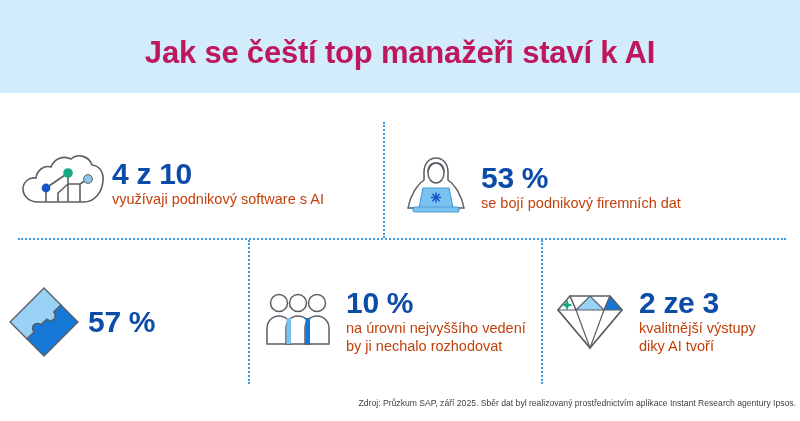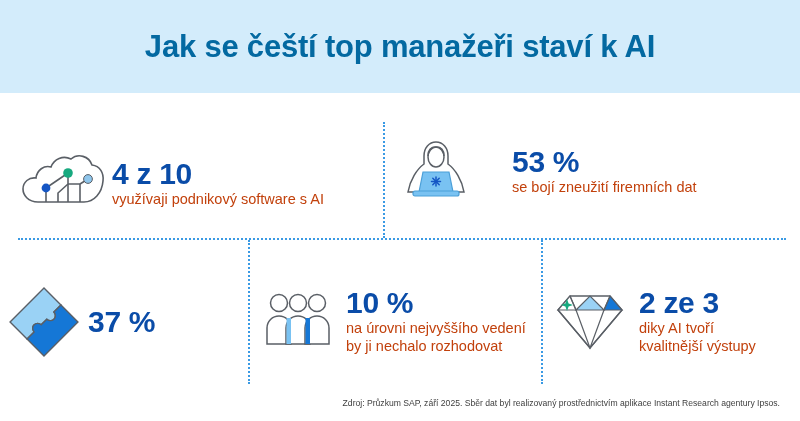--- a/index.html
+++ b/index.html
@@ -23,30 +23,30 @@
     position: absolute;
     left: 0;
     top: 0;
     width: 800px;
     height: 93px;
     background: #d3ecfb;
   }
   .header-title {
     position: absolute;
     left: 0;
-    top: 0;
+    top: 6px;
     width: 800px;
     height: 93px;
     display: flex;
     align-items: center;
     justify-content: center;
     font-size: 31px;
     font-weight: bold;
     letter-spacing: -0.2px;
-    color: #0369a1;
+    color: #be185d;
     white-space: nowrap;
   }
 
   
   .div-h {
     position: absolute;
     height: 0;
     border-top: 2px dotted #3a9ae4;
   }
   .div-v {
@@ -89,40 +89,40 @@
     color: #c2410c;
     line-height: 1.26;
     white-space: nowrap;
   }
 
   
   #stat-cloud      { left: 18px;  top: 140px; width: 350px; height: 86px; }
   #stat-cloud .stat-icon  { width: 88px; height: 70px; }
   #stat-cloud .stat-text  { margin-left: 6px; }
 
-  #stat-security   { left: 405px; top: 128px; width: 370px; height: 86px; gap: 31px; }
+  #stat-security   { left: 405px; top: 144px; width: 370px; height: 86px; }
   #stat-security .stat-icon { width: 62px; height: 70px; }
   #stat-security .stat-text { margin-left: 14px; }
 
   #stat-puzzle     { left: 6px;   top: 280px; width: 240px; height: 84px; }
   #stat-puzzle .stat-icon { width: 76px; height: 76px; }
   #stat-puzzle .stat-text { margin-left: 6px; }
 
   #stat-people     { left: 262px; top: 276px; width: 275px; height: 90px; }
   #stat-people .stat-icon { width: 72px; height: 70px; }
   #stat-people .stat-text { margin-left: 12px; }
 
   #stat-diamond    { left: 554px; top: 276px; width: 240px; height: 90px; }
   #stat-diamond .stat-icon { width: 72px; height: 66px; }
   #stat-diamond .stat-text { margin-left: 13px; }
 
   
   .footer-source {
     position: absolute;
-    right: 20px;
+    right: 4px;
     top: 398px;
     font-size: 8.6px;
     color: #3e3e3e;
     white-space: nowrap;
   }
 </style>
 </head>
 <body>
 
 <div id="infographic">
@@ -166,35 +166,35 @@
         <g stroke="#1556c4" stroke-width="1.5" stroke-linecap="round">
           <line x1="31" y1="41" x2="31" y2="50"></line>
           <line x1="26.5" y1="45.5" x2="35.5" y2="45.5"></line>
           <line x1="27.8" y1="42.3" x2="34.2" y2="48.7"></line>
           <line x1="34.2" y1="42.3" x2="27.8" y2="48.7"></line>
         </g>
       </svg>
     </div>
     <div class="stat-text">
       <div class="stat-value">53 %</div>
-      <div class="stat-label">se bojí zneužití firemních dat</div>
+      <div class="stat-label">se bojí podnikový firemních dat</div>
     </div>
   </div>
 
   <div class="stat" id="stat-puzzle">
     <div class="stat-icon">
       <svg width="76" height="76" viewBox="0 0 76 76">
         <g transform="rotate(45 38 38)">
           <path d="M14 14 L38 14 L38 24 a5 5 0 1 1 0 10 L38 42 a5 5 0 1 0 0 10 L38 62 L14 62 Z" fill="#9ad2f5" stroke="#5a5f66" stroke-width="1.4"></path>
           <path d="M38 14 L62 14 L62 62 L38 62 L38 52 a5 5 0 1 1 0 -10 L38 34 a5 5 0 1 0 0 -10 Z" fill="#1577d6" stroke="#5a5f66" stroke-width="1.4"></path>
         </g>
       </svg>
     </div>
     <div class="stat-text">
-      <div class="stat-value">37 %</div>
+      <div class="stat-value">57 %</div>
     </div>
   </div>
 
   <div class="stat" id="stat-people">
     <div class="stat-icon">
       <svg width="72" height="70" viewBox="0 0 72 70">
         <circle cx="17" cy="17" r="8.5" fill="none" stroke="#5a5f66" stroke-width="1.5"></circle>
         <circle cx="36" cy="17" r="8.5" fill="none" stroke="#5a5f66" stroke-width="1.5"></circle>
         <circle cx="55" cy="17" r="8.5" fill="none" stroke="#5a5f66" stroke-width="1.5"></circle>
         <path d="M5 58 L5 42 a12 12 0 0 1 24 0 L29 58 Z" fill="#ffffff" stroke="#5a5f66" stroke-width="1.5"></path>
@@ -219,20 +219,20 @@
         <path d="M22 22 L36 8 L50 22 Z" fill="#9ad2f5" stroke="#5a5f66" stroke-width="1.2"></path>
         <path d="M50 22 L56 8 L68 22 Z" fill="#1577d6" stroke="#5a5f66" stroke-width="1.2"></path>
         <path d="M22 22 L36 60 L50 22" fill="none" stroke="#5a5f66" stroke-width="1.2"></path>
         <path d="M4 22 L36 60 L68 22" fill="none" stroke="#5a5f66" stroke-width="1.2"></path>
         <path d="M16 8 L22 22 M56 8 L50 22 M36 8 L36 8" fill="none" stroke="#5a5f66" stroke-width="1.2"></path>
         <path d="M13 11 L14.6 15.4 L19 17 L14.6 18.6 L13 23 L11.4 18.6 L7 17 L11.4 15.4 Z" fill="#17a97f"></path>
       </svg>
     </div>
     <div class="stat-text">
       <div class="stat-value">2 ze 3</div>
+      <div class="stat-label">kvalitnější výstupy</div>
       <div class="stat-label">diky AI tvoří</div>
-      <div class="stat-label">kvalitnější výstupy</div>
     </div>
   </div>
 
   <div class="footer-source">Zdroj: Průzkum SAP, září 2025. Sběr dat byl realizovaný prostřednictvím aplikace Instant Research agentury Ipsos.</div>
 
 </div>
 
 </body></html>

